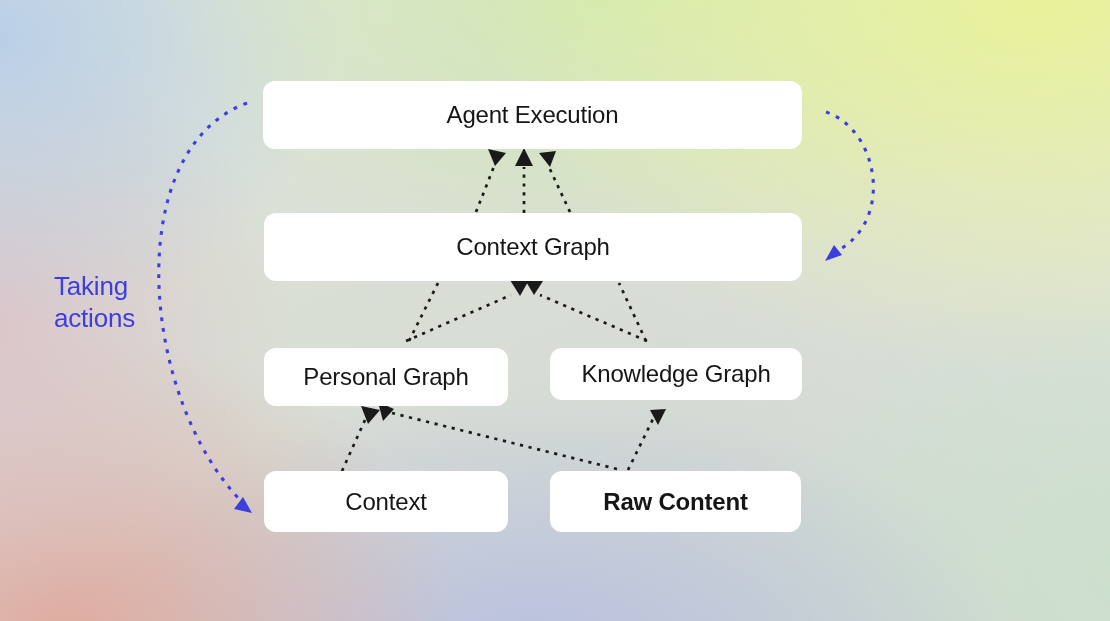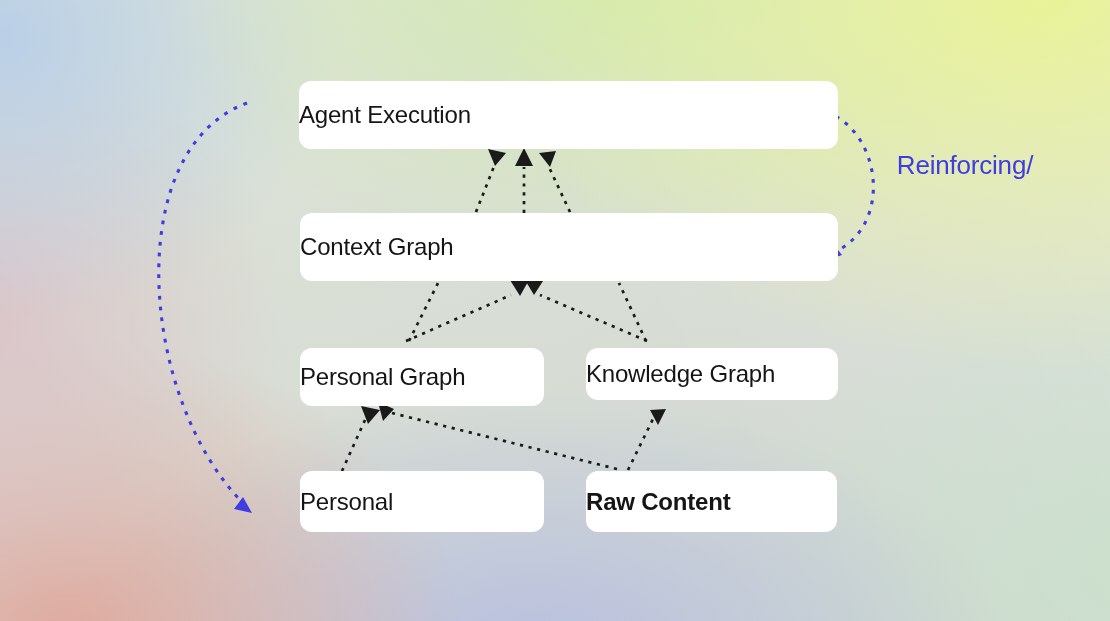--- a/index.html
+++ b/index.html
@@ -16,26 +16,25 @@
       radial-gradient(640px 480px at 6% 102%, rgba(224,165,154,0.9),  rgba(224,165,154,0) 62%),
       radial-gradient(760px 430px at 48% 106%,rgba(183,190,224,0.95), rgba(183,190,224,0) 62%),
       radial-gradient(640px 520px at 102% 92%,rgba(203,224,204,0.95), rgba(203,224,204,0) 60%),
       linear-gradient(235deg, rgba(255,255,255,0.28), rgba(255,255,255,0) 45%),
       linear-gradient(160deg, #dfe6d8 0%, #d8ddd5 50%, #ccd5cf 100%);
   }
   .node{
     position:absolute;
     background:#ffffff;
     border-radius:12px;
-    display:flex;align-items:center;justify-content:flex-start;
+    display:flex;align-items:center;justify-content:center;
     color:#151515;
     font-size:24px;
     letter-spacing:-0.2px;
     white-space:nowrap;
-    margin-left:36px;
   }
   .node-agent     {left:263px;top:81px; width:539px;height:68px;}
   .node-context   {left:264px;top:213px;width:538px;height:68px;}
   .node-personal  {left:264px;top:348px;width:244px;height:58px;}
   .node-knowledge {left:550px;top:348px;width:252px;height:52px;}
   .node-changes   {left:264px;top:471px;width:244px;height:61px;}
   .node-raw       {left:550px;top:471px;width:251px;height:61px;font-weight:bold;}
   .annotation{
     position:absolute;
     color:#3d3de0;
@@ -90,23 +89,26 @@
   <div class="node node-personal">
     <span>Personal Graph</span>
   </div>
   <div class="node node-context">
     <span>Context Graph</span>
   </div>
   <div class="node node-knowledge">
     <span>Knowledge Graph</span>
   </div>
   <div class="node node-changes">
-    <span>Personal</span>
+    <span>Context</span>
   </div>
   <div class="node node-raw">
     <span>Raw Content</span>
   </div>
 
+  <div class="annotation annotation-left">
+    <div>Taking</div>
+    <div>actions</div>
+  </div>
   <div class="annotation annotation-right">
-    <div>Reinforcing/</div>
   </div>
 
 </div>
 
 </body></html>

